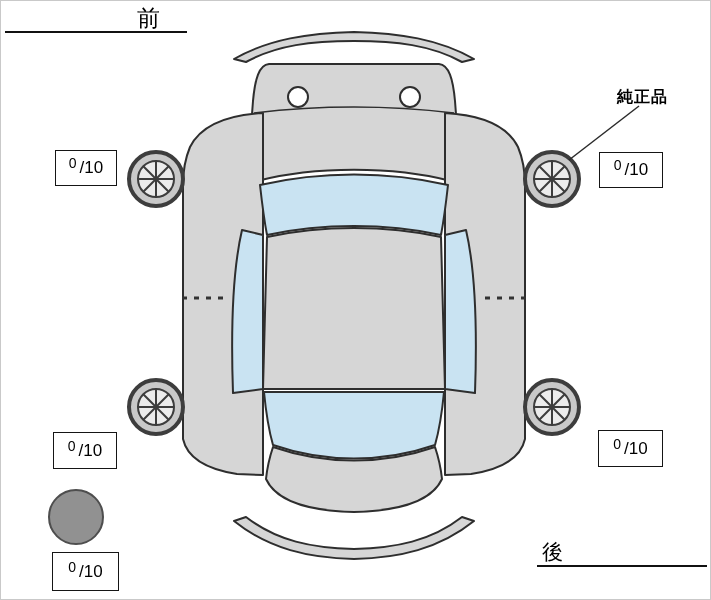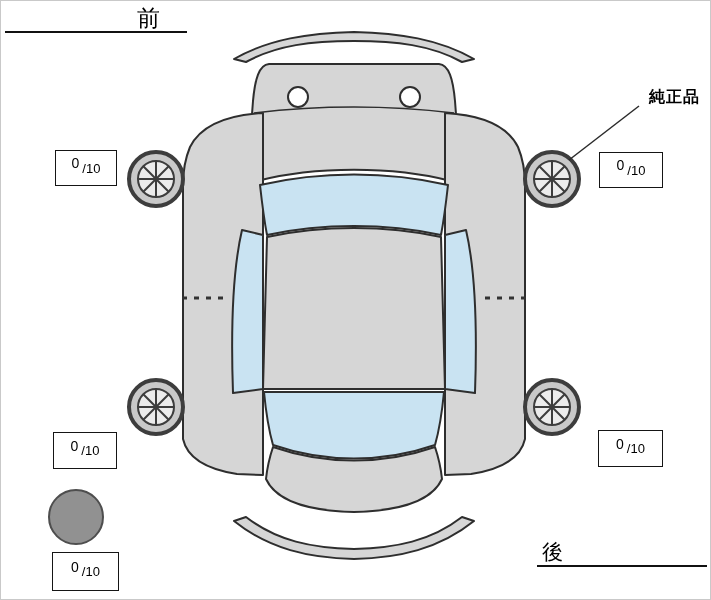--- a/index.html
+++ b/index.html
@@ -26,28 +26,28 @@
   .spokes{fill:none;stroke:#3d3d3d;stroke-width:2;}
   .dash{stroke:#333;stroke-width:3;stroke-dasharray:5 7;}
   .pointer{stroke:#2b2b2b;stroke-width:1.5;}
 
   
   .label{position:absolute;color:#000;white-space:nowrap;}
   .front-label{left:136px;top:2px;font-size:23px;}
   .front-underline{position:absolute;left:4px;top:30px;width:182px;height:0;border-top:2px solid #111;}
   .rear-label{left:541px;top:537px;font-size:21px;}
   .rear-underline{position:absolute;left:536px;top:564px;width:170px;height:0;border-top:2px solid #111;}
-  .genuine-label{left:616px;top:86px;font-size:16px;font-weight:bold;letter-spacing:1px;margin-left:32px;}
+  .genuine-label{left:616px;top:86px;font-size:16px;font-weight:bold;letter-spacing:1px;}
 
   .tread-box{
     position:absolute;background:#fff;border:1.5px solid #151515;
     display:flex;align-items:center;justify-content:center;color:#000;
   }
   .t-num{font-size:14px;transform:translateY(-5px);margin-right:3px;}
-  .t-den{font-size:13px;}
+  .t-den{font-size:17px;}
   .box-fl{left:54px;top:149px;width:62px;height:36px;}
   .box-fr{left:598px;top:151px;width:64px;height:36px;}
   .box-rl{left:52px;top:431px;width:64px;height:37px;}
   .box-rr{left:597px;top:429px;width:65px;height:37px;}
   .box-sp{left:51px;top:551px;width:67px;height:39px;}
 
   .spare-circle{
     position:absolute;left:47px;top:488px;width:56px;height:56px;border-radius:50%;
     background:var(--spare-gray,#919191);border:2px solid #4e4e4e;
   }

